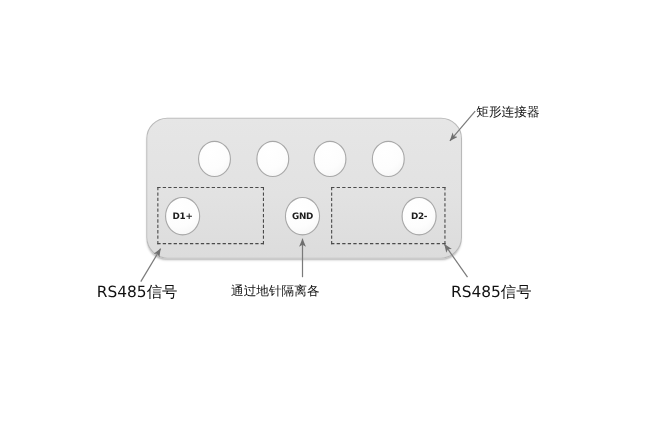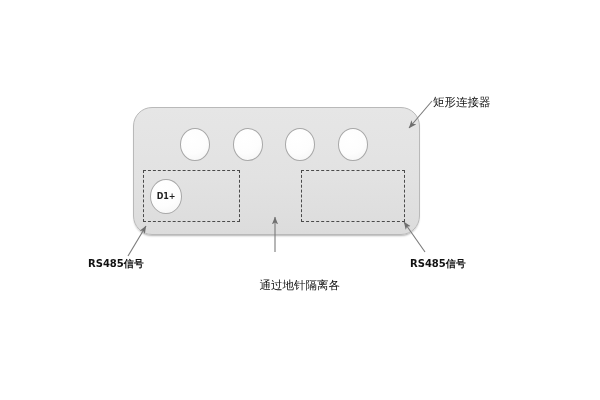--- a/index.html
+++ b/index.html
@@ -84,26 +84,25 @@
     white-space: nowrap;
     color: #111111;
     line-height: 1.28;
   }
   .annot-cn {
     font-family: Liberation Sans, sans-serif;
     font-size: 11.5px;
   }
   .annot-bold {
     font-family: "DejaVu Sans", sans-serif;
-    font-size: 10px;
-    font-weight: bold;
+    font-size: 14px;
+    font-weight: normal;
   }
   .annot-center {
-    text-align: right;
-    margin-top: 20px;
+    text-align: left;
   }
   .annot-center .ln {
     display: block;
   }
   .ln-bold-mix {
     font-weight: bold;
   }
 </style>
 </head>
 <body>
@@ -115,20 +114,26 @@
   <div class="pin pin-top" style="left:180px; top:128px;"></div>
   <div class="pin pin-top" style="left:233px; top:128px;"></div>
   <div class="pin pin-top" style="left:285px; top:128px;"></div>
   <div class="pin pin-top" style="left:338px; top:128px;"></div>
 
   <div class="group-box" style="left:143px; top:170px; width:97px; height:52px;"></div>
   <div class="group-box" style="left:301px; top:170px; width:104px; height:52px;"></div>
 
   <div class="pin pin-bottom" style="left:150px; top:179px;">
     <span class="pin-label">D1+</span>
+  </div>
+  <div class="pin pin-bottom" style="left:259px; top:179px;">
+    <span class="pin-label">GND</span>
+  </div>
+  <div class="pin pin-bottom" style="left:365px; top:179px;">
+    <span class="pin-label">D2-</span>
   </div>
 
   <svg id="leaders" viewBox="0 0 600 400">
     <defs>
       <marker id="arrowhead" markerWidth="9" markerHeight="9" refX="7.4" refY="3.1" orient="auto" markerUnits="userSpaceOnUse">
         <path d="M0,0 L7.6,3.1 L0,6.2 L1.9,3.1 Z" fill="#6f6f6f"></path>
       </marker>
     </defs>
 
     <line x1="432" y1="101" x2="409" y2="128" stroke="#7a7a7a" stroke-width="1.1" marker-end="url(#arrowhead)"></line>

